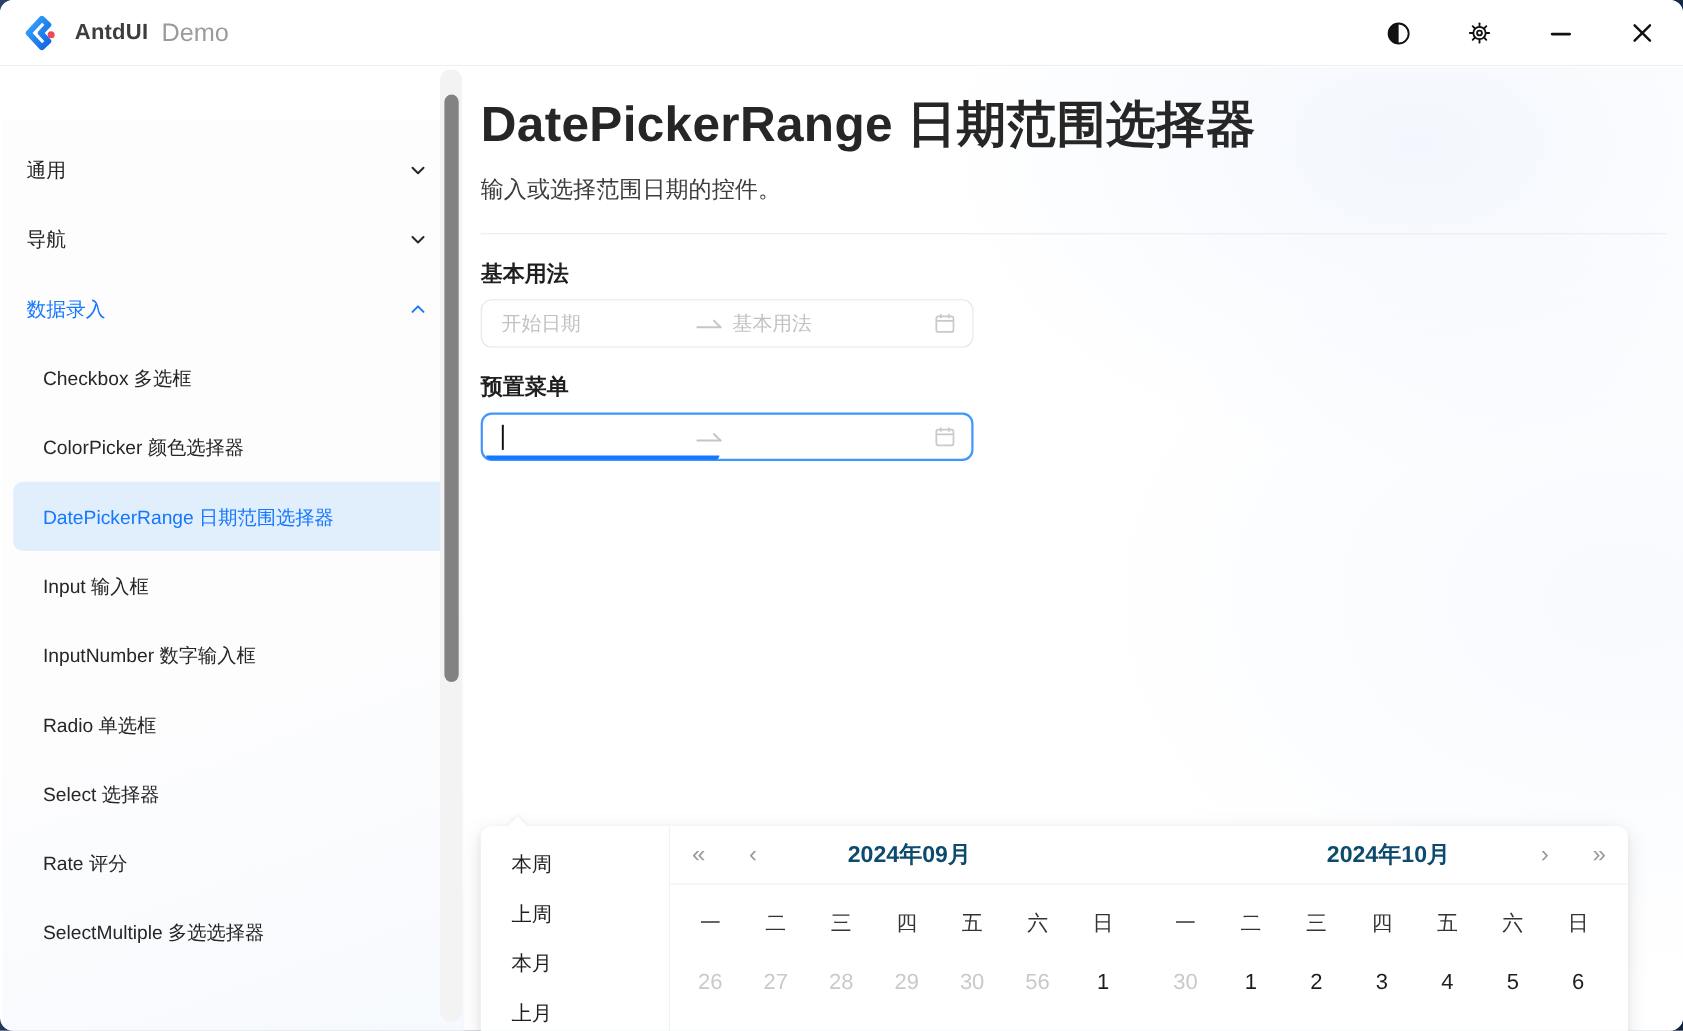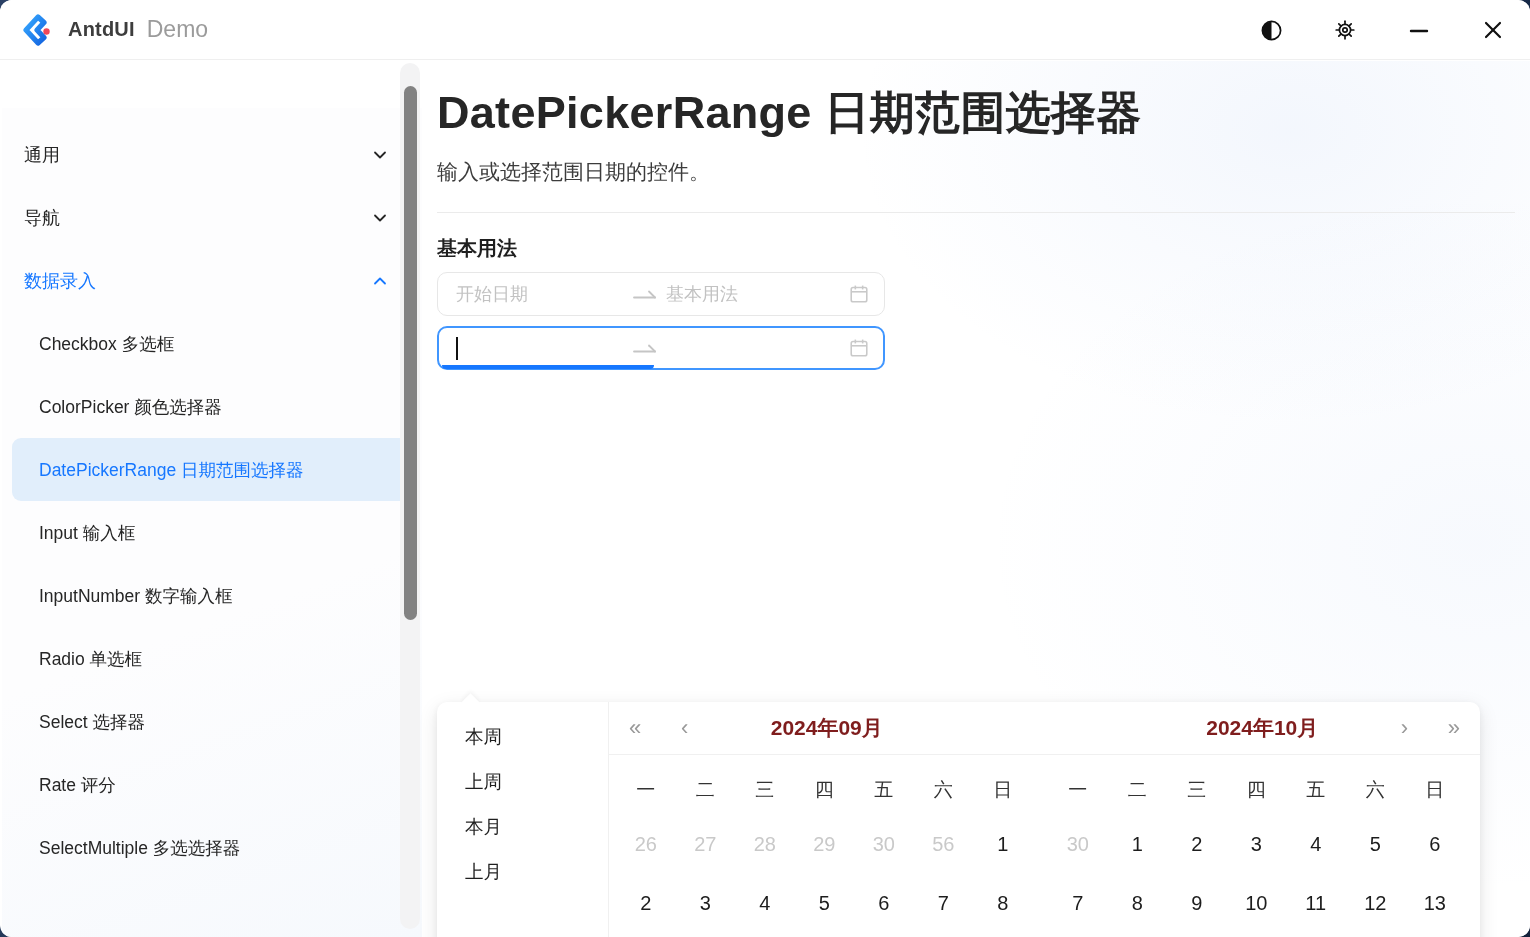--- a/index.html
+++ b/index.html
@@ -49,21 +49,21 @@
   
   .dropdown { position:absolute; left:0px; top:376px; width:1043px; height:488px; background:#fff; border-radius:10px;
               box-shadow:0 6px 20px rgba(0,0,0,.10), 0 2px 6px rgba(0,0,0,.06); display:flex; z-index:20; }
   .notch { position:absolute; left:27px; top:-6px; width:13px; height:13px; background:#fff; transform:rotate(45deg); box-shadow:-2px -2px 4px rgba(0,0,0,.04); }
   .presets { width:180px; border-right:1px solid #f0f0f0; padding-top:12px; }
   .preset-item { height:45px; display:flex; align-items:center; padding-left:22px; font-size:18.5px; color:#1f1f1f; cursor:pointer; border-radius:8px; margin:0 6px; }
 
   .cal-wrap { flex:1; display:flex; flex-direction:column; }
   .cal-heads { height:53px; display:flex; border-bottom:1px solid #f0f0f0; }
   .cal-head { flex:1; position:relative; display:flex; align-items:center; justify-content:center; }
-  .cal-title { font-size:21px; font-weight:700; color:#7f1d1d; }
+  .cal-title { font-size:21px; font-weight:700; color:#0c4a6e; }
   .nav-btn { position:absolute; top:0; height:100%; display:flex; align-items:center; font-size:22px; color:#999; cursor:pointer; padding:0 6px; }
   .nav-prev-year { left:14px; } .nav-prev-month { left:66px; }
   .nav-next-month { right:66px; } .nav-next-year { right:14px; }
 
   .cal-body { flex:1; display:flex; padding-left:7px; }
   .cal-panel { width:424px; margin-right:8px; }
   .cal-grid { display:grid; grid-template-columns:repeat(7,59.5px); grid-auto-rows:59.5px; }
   .cal-grid .wd { height:70px; display:flex; align-items:center; justify-content:center; font-size:19px; color:#333; }
   .cell { display:flex; align-items:center; justify-content:center; cursor:pointer; }
   .day-box { width:42px; height:42px; display:flex; align-items:center; justify-content:center; font-size:20px; color:#1d1d1d; border-radius:8px; border:1.5px solid transparent; }
@@ -190,20 +190,21 @@
       </svg>
       <span class="seg">基本用法</span>
       <svg class="cal-glyph" viewBox="0 0 24 24" fill="none" stroke="#c9c9c9" stroke-width="1.7">
         <rect x="3.5" y="5" width="17" height="15.5" rx="2"></rect>
         <line x1="8" y1="2.8" x2="8" y2="7"></line>
           <line x1="16" y1="2.8" x2="16" y2="7"></line>
         <line x1="3.5" y1="9.6" x2="20.5" y2="9.6"></line>
       </svg>
     </div>
 
+    <div class="section-h">预置菜单</div>
 
     <div style="position:relative;">
       <div class="range-input focused">
         <span class="seg">
             <span class="caret"></span>
           </span>
         <svg class="swap-arrow" viewBox="0 0 26 18" fill="none" stroke="#c5c5c5" stroke-width="1.8" stroke-linecap="round" stroke-linejoin="round">
           <path d="M2 12.5 H 23"></path>
             <path d="M17 6.5 L 23 12.5"></path>
         </svg>

